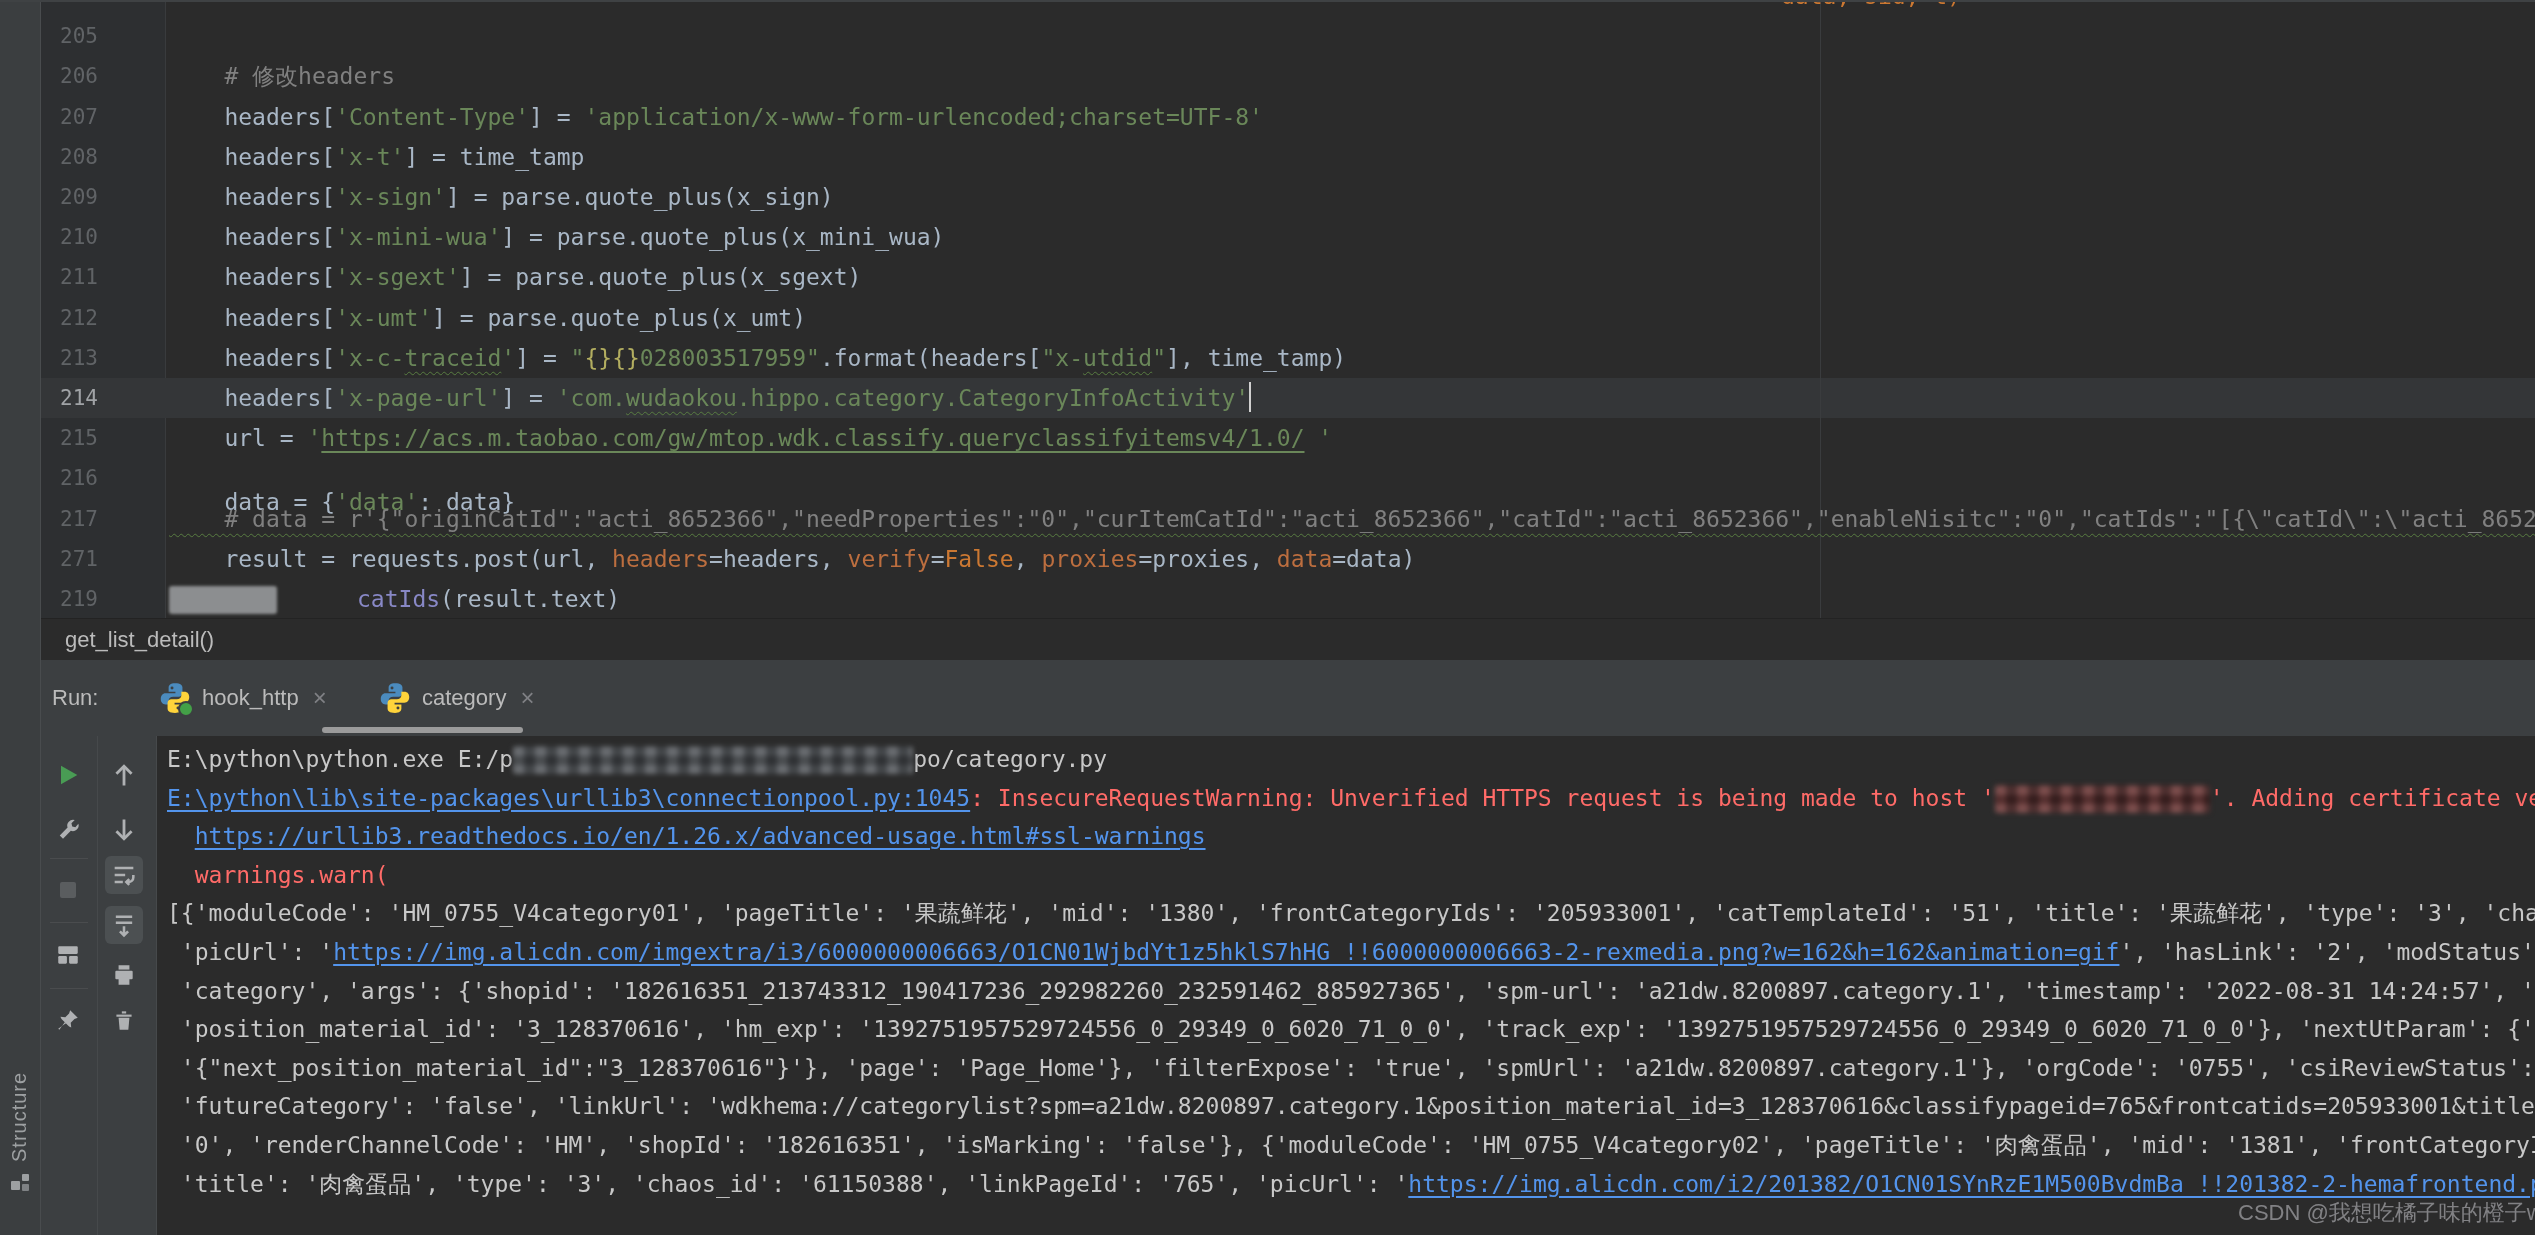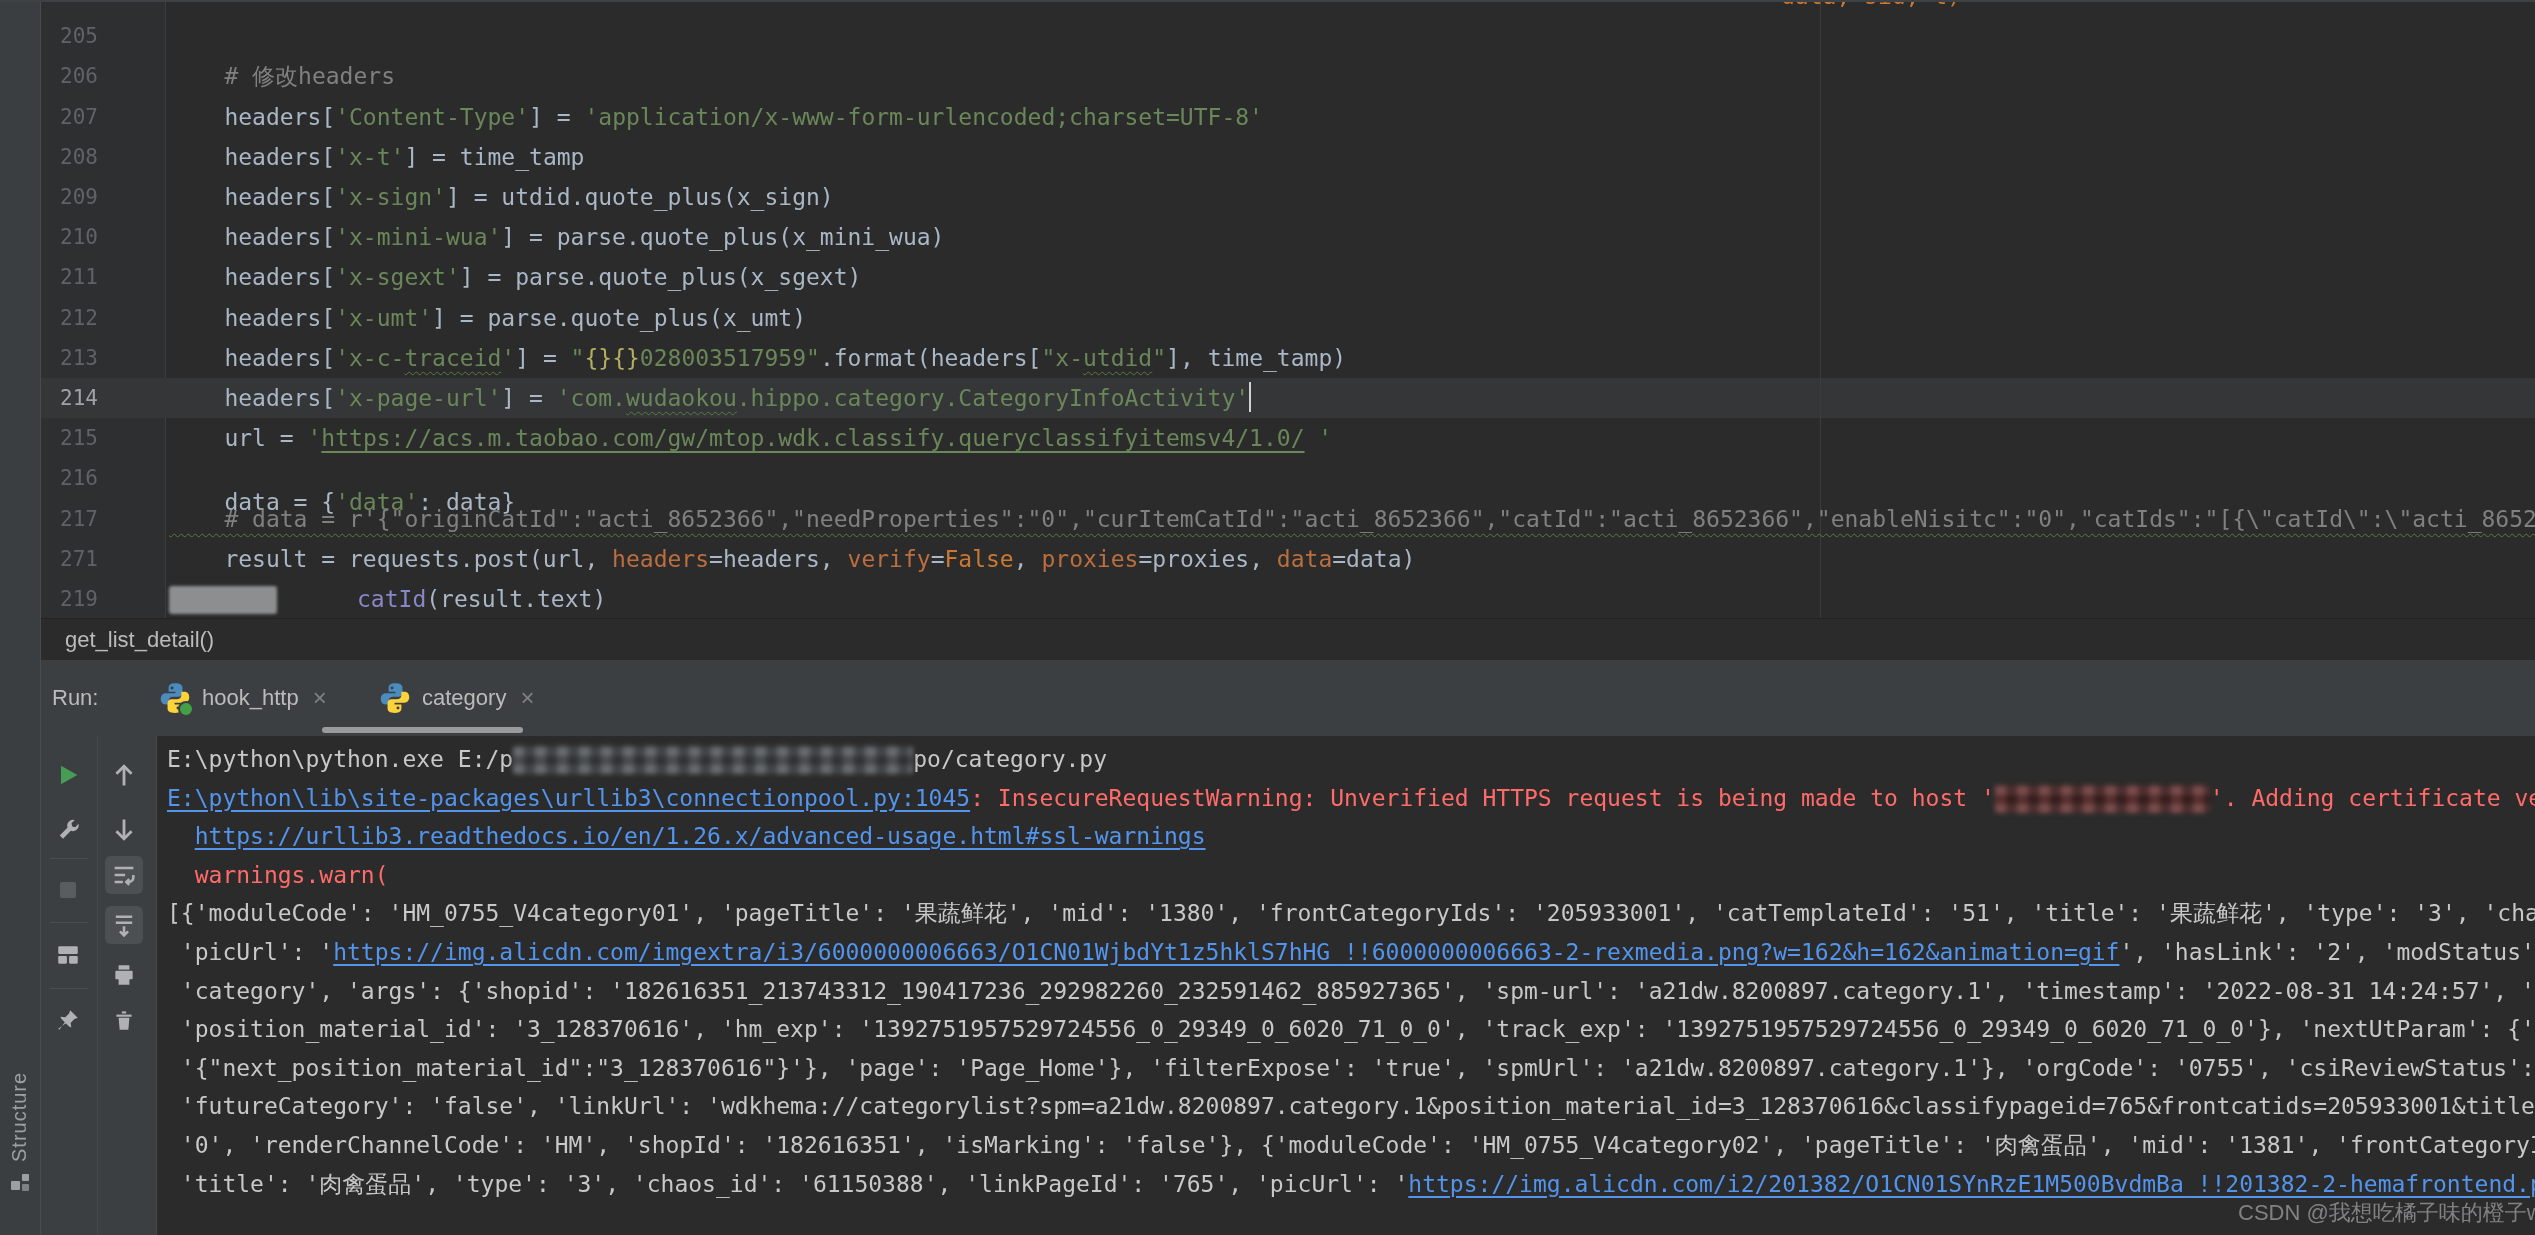--- a/index.html
+++ b/index.html
@@ -122,31 +122,31 @@
         <div class="gnum" style="top: 498.6px;">217</div>
         <div class="gnum" style="top: 538.8px;">271</div>
         <div class="gnum" style="top: 579px;">219</div>
       </div>
     <div id="elines">
         <div class="eline" style="top: -24px; margin-left: 1612px;"><span class="t-k">data, sid, t)</span></div>
         <div class="eline" style="top: 16.2px;"></div>
         <div class="eline" style="top: 56.4px;"><span class="t-cm">    # 修改headers</span></div>
         <div class="eline" style="top: 96.6px;"><span class="t-d">    headers[</span><span class="t-s">'Content-Type'</span><span class="t-d">] = </span><span class="t-s">'application/x-www-form-urlencoded;charset=UTF-8'</span></div>
         <div class="eline" style="top: 136.8px;"><span class="t-d">    headers[</span><span class="t-s">'x-t'</span><span class="t-d">] = time_tamp</span></div>
-        <div class="eline" style="top: 177px;"><span class="t-d">    headers[</span><span class="t-s">'x-sign'</span><span class="t-d">] = utdid.quote_plus(x_sign)</span></div>
+        <div class="eline" style="top: 177px;"><span class="t-d">    headers[</span><span class="t-s">'x-sign'</span><span class="t-d">] = parse.quote_plus(x_sign)</span></div>
         <div class="eline" style="top: 217.2px;"><span class="t-d">    headers[</span><span class="t-s">'x-mini-wua'</span><span class="t-d">] = parse.quote_plus(x_mini_wua)</span></div>
         <div class="eline" style="top: 257.4px;"><span class="t-d">    headers[</span><span class="t-s">'x-sgext'</span><span class="t-d">] = parse.quote_plus(x_sgext)</span></div>
         <div class="eline" style="top: 297.6px;"><span class="t-d">    headers[</span><span class="t-s">'x-umt'</span><span class="t-d">] = parse.quote_plus(x_umt)</span></div>
         <div class="eline" style="top: 337.8px;"><span class="t-d">    headers[</span><span class="t-s">'x-c-</span><span class="t-sq">traceid</span><span class="t-s">'</span><span class="t-d">] = </span><span class="t-s">"</span><span class="t-fp">{}{}</span><span class="t-s">028003517959"</span><span class="t-d">.format(headers[</span><span class="t-s">"x-</span><span class="t-sq">utdid</span><span class="t-s">"</span><span class="t-d">], time_tamp)</span></div>
         <div class="eline" style="top: 378px;"><span class="t-d">    headers[</span><span class="t-s">'x-page-url'</span><span class="t-d">] = </span><span class="t-s">'com.</span><span class="t-sq">wudaokou</span><span class="t-s">.hippo.category.CategoryInfoActivity'</span><span class="caret"></span></div>
         <div class="eline" style="top: 418.2px;"><span class="t-d">    url = </span><span class="t-s">'</span><span class="t-su">https://acs.m.taobao.com/gw/mtop.wdk.classify.queryclassifyitemsv4/1.0/</span><span class="t-s"> '</span></div>
         <div class="eline" style="top: 482px;"><span class="t-d">    data = {</span><span class="t-s">'data'</span><span class="t-d">: data}</span></div>
         <div class="eline" style="top: 498.6px;"><span class="t-cq">    # data = r'{"originCatId":"acti_8652366","needProperties":"0","curItemCatId":"acti_8652366","catId":"acti_8652366","enableNisitc":"0","catIds":"[{\"catId\":\"acti_86523</span></div>
         <div class="eline" style="top: 538.8px;"><span class="t-d">    result = requests.post(url, </span><span class="t-kw">headers</span><span class="t-d">=headers, </span><span class="t-kw">verify</span><span class="t-d">=</span><span class="t-k">False</span><span class="t-d">, </span><span class="t-kw">proxies</span><span class="t-d">=proxies, </span><span class="t-kw">data</span><span class="t-d">=data)</span></div>
-        <div class="eline" style="top: 579px;"><span class="censor"></span><span class="t-b">catId</span><span class="t-d">(result.text)</span></div>
+        <div class="eline" style="top: 579px;"><span class="censor"></span><span class="t-b">catIds</span><span class="t-d">(result.text)</span></div>
       </div>
   </div>
 
   <div class="breadcrumb">get_list_detail()</div>
 
   <div class="runheader">
     <span class="runlabel">Run:</span>
 
     <div class="tab" style="left:118px;">
       <span class="pyico">

